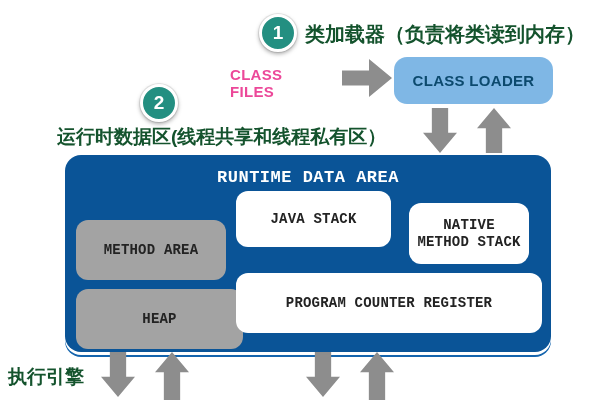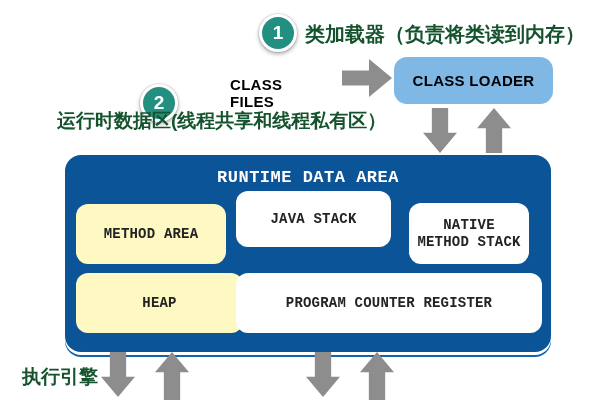--- a/index.html
+++ b/index.html
@@ -13,32 +13,32 @@
     position:absolute;width:32px;height:32px;border-radius:50%;
     background:#238F81;border:3px solid #ffffff;
     box-shadow:0 2px 4px rgba(0,0,0,.35), 0 0 0 1px rgba(0,0,0,.08);
     color:#ffffff;font-weight:bold;font-size:19px;line-height:32px;text-align:center;
   }
   #badge-1{left:259px;top:14px;}
   #badge-2{left:140px;top:84px;}
   
   .teal-label{position:absolute;color:#14532d;font-weight:bold;white-space:nowrap;}
   #label-step1{left:305px;top:21px;font-size:20px;}
-  #label-runtime{left:57px;top:108px;font-size:19px;}
-  #label-engine{left:8px;top:364px;font-size:19px;margin-left:14px;}
+  #label-runtime{left:57px;top:124px;font-size:19px;}
+  #label-engine{left:8px;top:364px;font-size:19px;}
   
   #class-files{
     position:absolute;left:230px;top:66px;width:100px;
-    color:#000000;font-weight:bold;font-size:15px;letter-spacing:.3px;margin-top:10px;
+    color:#ec4899;font-weight:bold;font-size:15px;letter-spacing:.3px;
   }
   #class-loader{
     position:absolute;left:394px;top:57px;width:159px;height:47px;
     background:#7FB7E5;border-radius:13px;
     display:flex;align-items:center;justify-content:center;
-    color:#000000;font-weight:bold;font-size:15px;letter-spacing:.3px;
+    color:#0c4a6e;font-weight:bold;font-size:15px;letter-spacing:.3px;
   }
   
   .arrow{position:absolute;background:#8D8D8D;}
   .arrow-right{width:50px;height:38px;
     clip-path:polygon(0 30%,54% 30%,54% 0,100% 50%,54% 100%,54% 70%,0 70%);}
   .arrow-down{width:34px;height:45px;
     clip-path:polygon(26% 0,74% 0,74% 55%,100% 55%,50% 100%,0 55%,26% 55%);}
   .arrow-up{width:34px;height:45px;
     clip-path:polygon(50% 0,100% 45%,74% 45%,74% 100%,26% 100%,26% 45%,0 45%);}
   .arrow-up.tall{height:58px;
@@ -60,21 +60,21 @@
   #runtime-title{
     position:absolute;left:0;top:13px;width:100%;text-align:center;
     color:#ffffff;font-weight:bold;font-size:17px;letter-spacing:.5px;
   }
   .cell{
     position:absolute;border-radius:12px;
     display:flex;align-items:center;justify-content:center;text-align:center;
     font-weight:bold;font-size:14px;color:#232323;letter-spacing:.2px;
     line-height:1.15;padding:0 6px;box-sizing:border-box;
   }
-  .cell.green{background:#fef9c3;}
+  .cell.green{background:#a3a3a3;margin-top:16px;}
   .cell.white{background:#ffffff;}
   #cell-method{left:11px;top:49px;width:150px;height:60px;}
   #cell-java{left:171px;top:36px;width:155px;height:56px;}
   #cell-native{left:344px;top:48px;width:120px;height:61px;}
   #cell-heap{left:11px;top:118px;width:167px;height:60px;}
   #cell-pcr{left:171px;top:118px;width:306px;height:60px;}
 </style>
 </head>
 <body>
 

